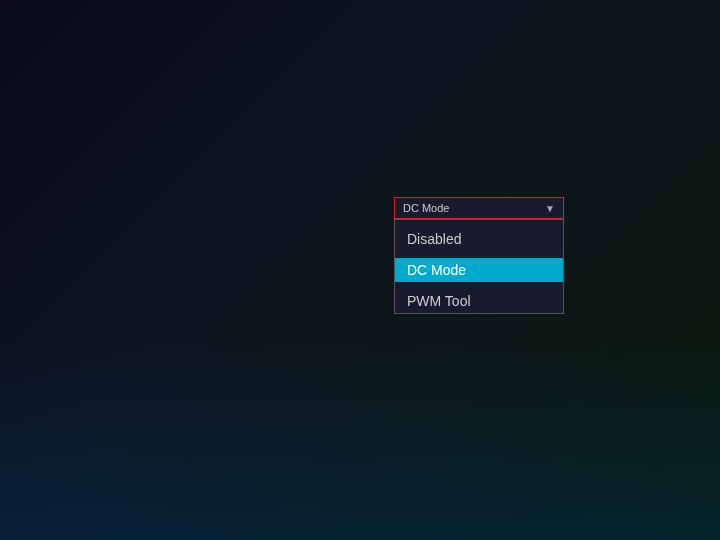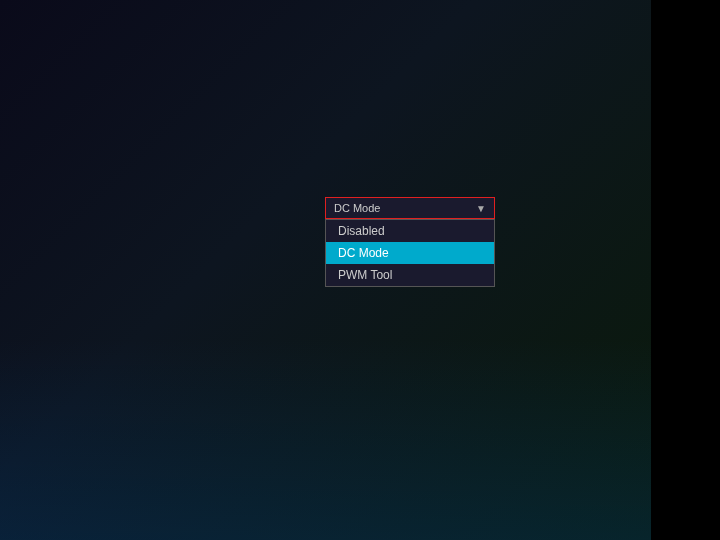--- a/index.html
+++ b/index.html
@@ -25,21 +25,21 @@
       position: absolute;
       bottom: 0; left: 0; right: 0;
       height: 200px;
       background: linear-gradient(to top, rgba(0,60,120,0.3), transparent);
       z-index: 0;
     }
 
     .wrapper {
       position: relative;
       z-index: 1;
-      width: 651px;
+      width: 720px;
       height: 540px;
       display: flex;
       flex-direction: column;
     }
 
     
     .top-bar {
       background: #1a1a1a;
       display: flex;
       align-items: center;
@@ -192,23 +192,24 @@
       position: absolute;
       top: 22px;
       left: 0;
       width: 170px;
       background: #1a1a2e;
       border: 1px solid #555;
       z-index: 10;
     }
     .dropdown-item {
       padding: 4px 12px;
-      font-size: 12px;
+      font-size: 14px;
       color: #ccc;
       cursor: pointer;
+      margin-top: 7px;
     }
     .dropdown-item.selected-item {
       background: #00aacc;
       color: #fff;
     }
 
     
     .right-panel {
       width: 140px;
       background: rgba(10,10,30,0.9);

